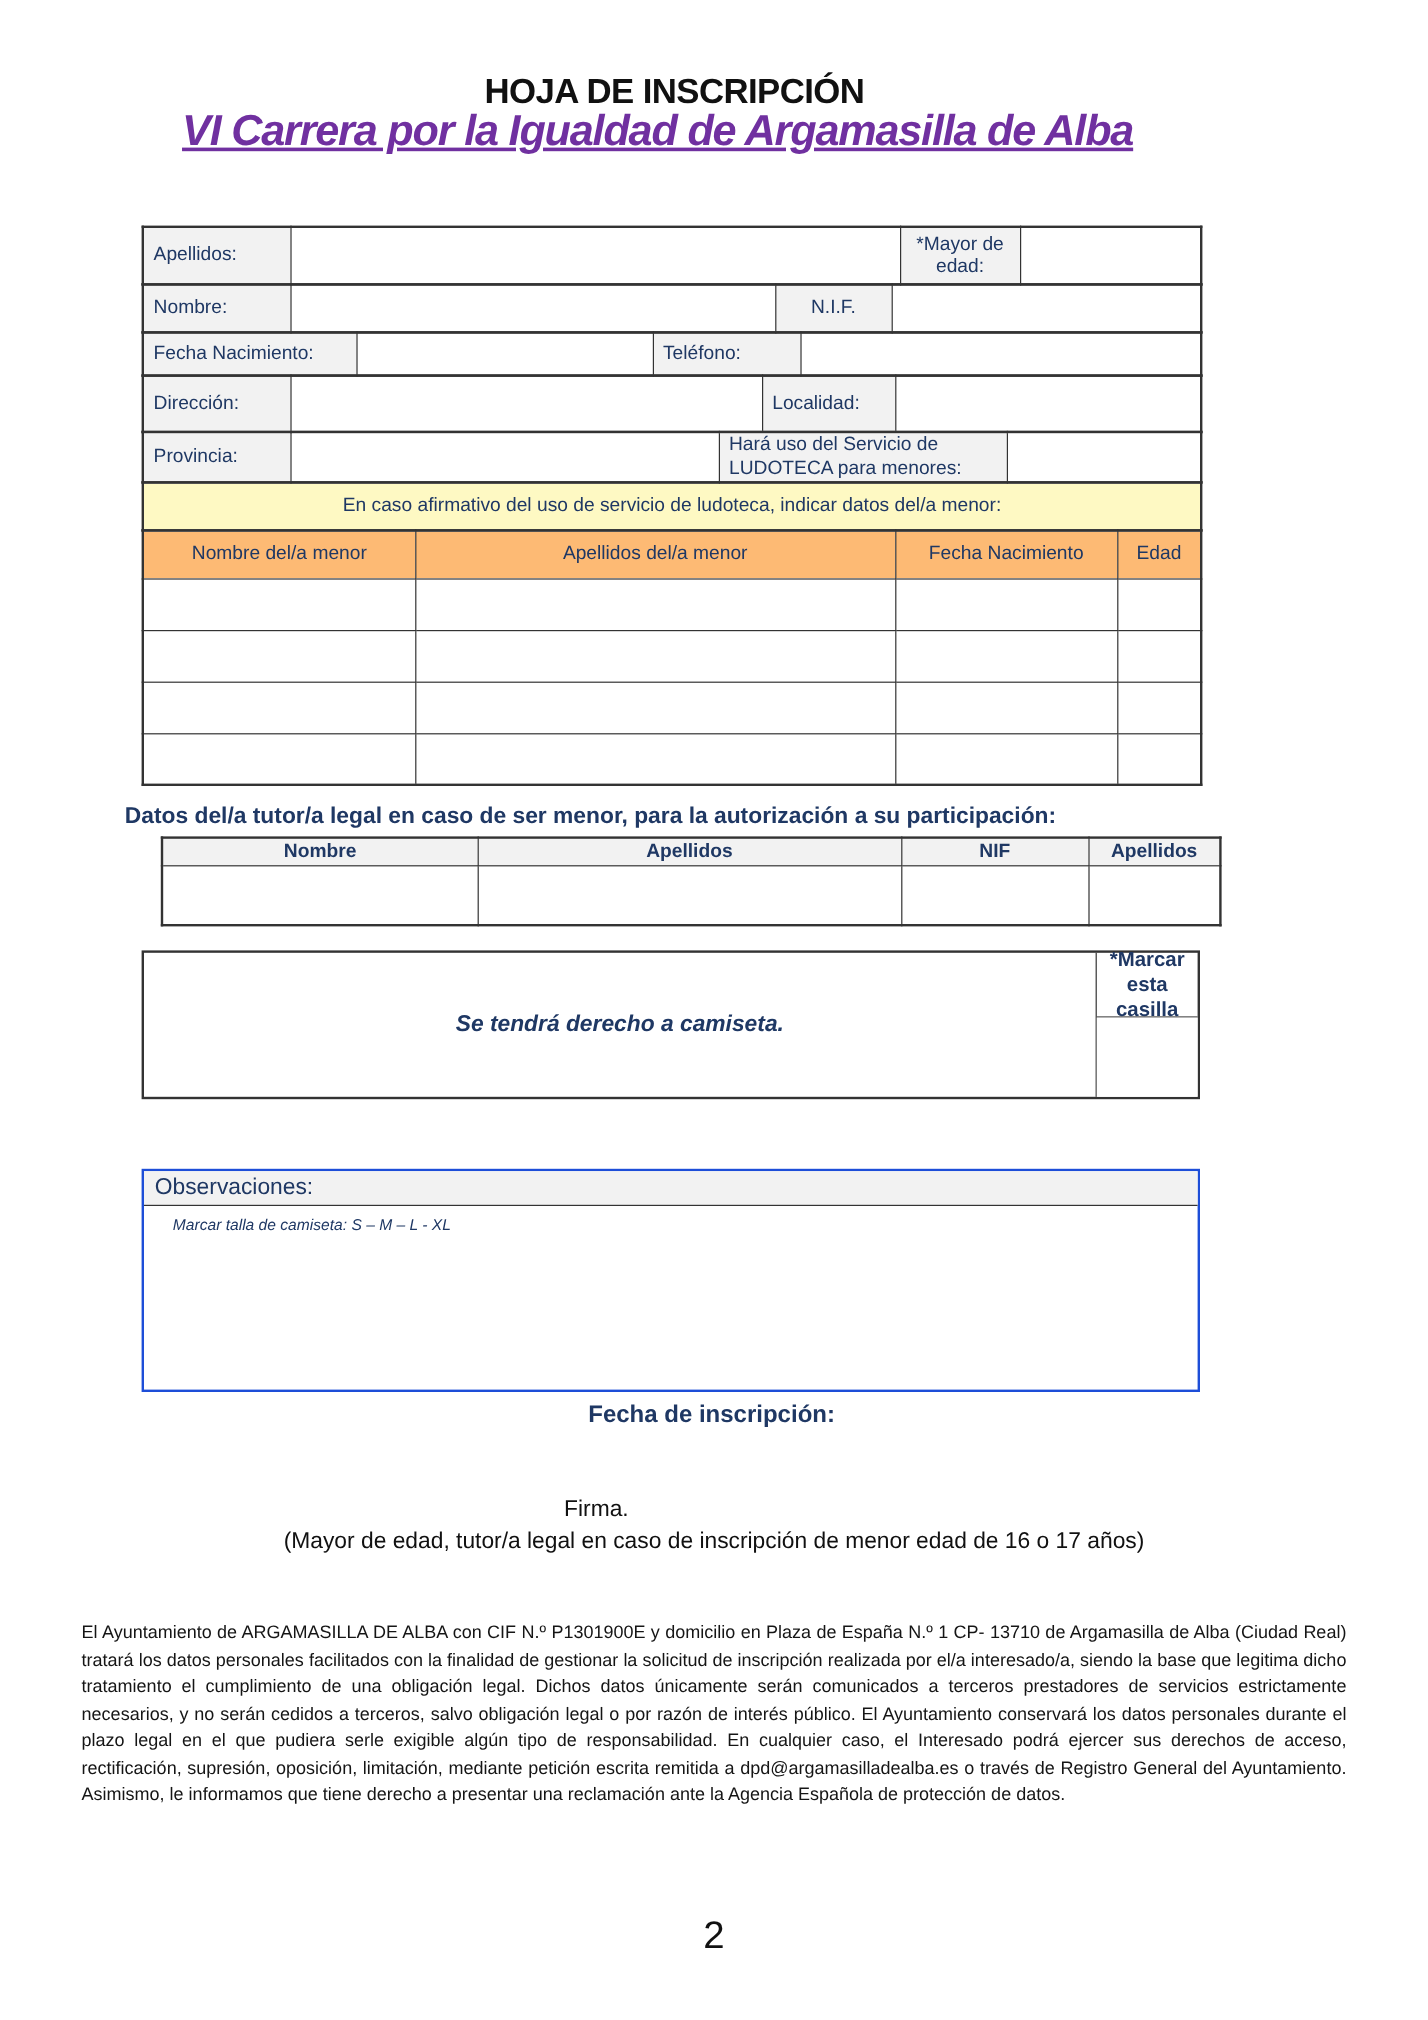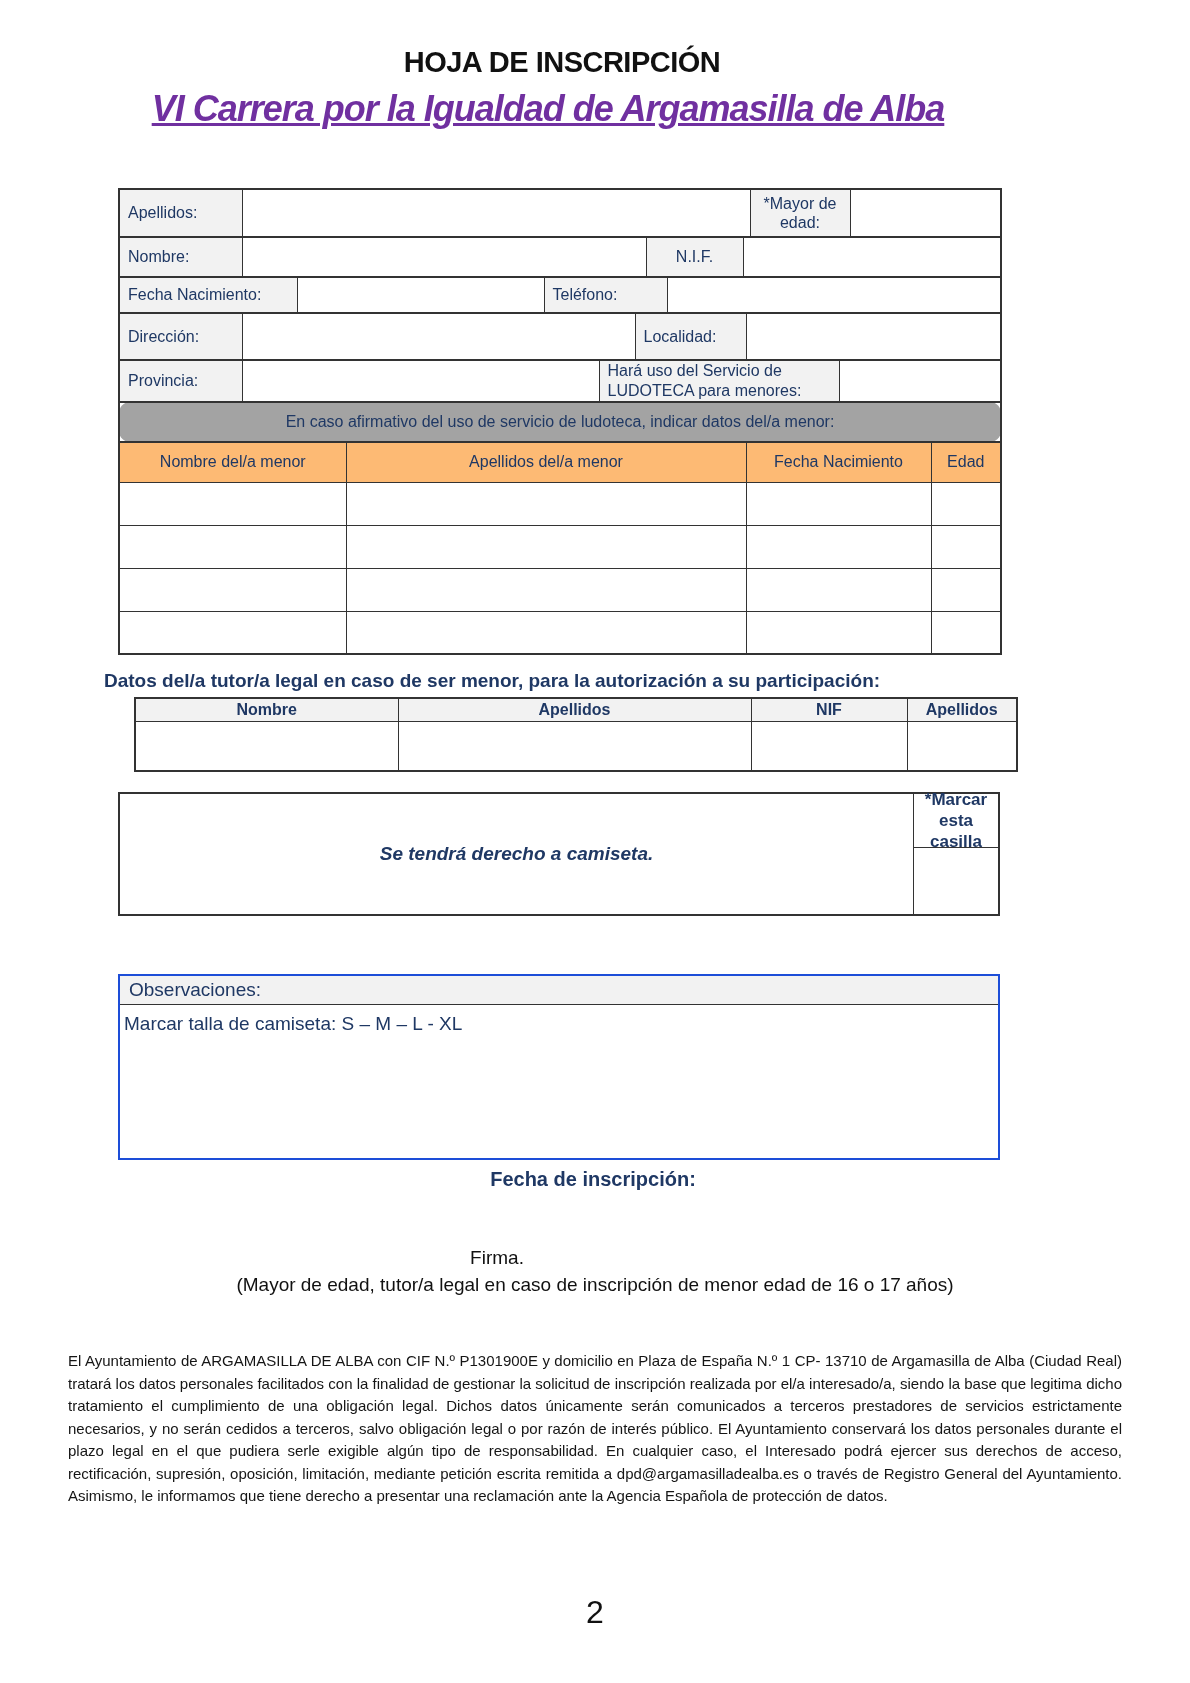--- a/index.html
+++ b/index.html
@@ -1,33 +1,33 @@
 <!DOCTYPE html>
 <html><head>
 <meta charset="utf-8">
 <style>
   html,body{margin:0;padding:0;background:#fff;}
   .page{position:relative;width:1190px;height:1683px;background:#ffffff;
         font-family:"Liberation Sans",sans-serif;color:#1F3864;overflow:hidden;}
   .abs{position:absolute;}
 
-  .doc-title{left:0;top:46px;width:1124px;text-align:center;color:#111;
+  .doc-title{left:0;top:61px;width:1124px;text-align:center;color:#111;
              font-size:29px;font-weight:bold;letter-spacing:-0.5px;}
   .doc-subtitle{left:0;top:88px;width:1096px;text-align:center;color:#7030A0;
                 font-size:36px;font-weight:bold;font-style:italic;letter-spacing:-1px;
                 text-decoration:underline;text-decoration-thickness:3px;}
 
   table.frow{border-collapse:collapse;table-layout:fixed;width:882px;margin-top:-2px;
              border:2px solid #333;}
   table.frow:first-child{margin-top:0;}
   table.frow td{border:1px solid #333;box-sizing:border-box;overflow:hidden;
                 font-size:16px;color:#1F3864;padding:0 8px;vertical-align:middle;}
   td.lbl{background:#F2F2F2;}
   td.lbl.ctr{text-align:center;padding:0 2px;line-height:1.2;}
-  td.note{background:#a3a3a3;text-align:center;font-size:17px;border-radius:11px;}
+  td.note{background:#fef9c3;text-align:center;font-size:17px;}
   td.hcell{background:#fdba74;text-align:center;line-height:1.15;}
   td.fill{background:#fff;}
 
   .tutor-heading{left:104px;top:670px;font-size:19px;font-weight:bold;color:#1F3864;}
   td.thead{background:#F2F2F2;text-align:center;font-weight:bold;}
 
   .sol-box{left:118px;top:792px;width:882px;height:124px;display:flex;
            border:2px solid #333;box-sizing:border-box;}
   .sol-main{width:794px;box-sizing:border-box;border-right:1px solid #333;
             display:flex;flex-direction:column;justify-content:center;align-items:center;
@@ -35,21 +35,21 @@
   .sol-side{flex:1;display:flex;flex-direction:column;}
   .sol-side-label{height:54px;box-sizing:border-box;border-bottom:1px solid #333;
                   display:flex;align-items:center;justify-content:center;text-align:center;
                   font-size:17px;color:#1F3864;line-height:1.25;font-weight:bold;}
   .sol-checkbox{flex:1;background:#fff;}
 
   .obs-box{left:118px;top:974px;width:882px;height:186px;border:2px solid #1d4ed8;
            box-sizing:border-box;}
   .obs-header{height:29px;box-sizing:border-box;background:#F2F2F2;border-bottom:1px solid #333;
               display:flex;align-items:center;padding:0 9px;font-size:19px;color:#1F3864;}
-  .obs-content{padding:8px 4px;font-size:19px;color:#1F3864;}
+  .obs-content{padding:8px 24px;font-size:13px;color:#1F3864;font-style:italic;}
 
   .fecha-insc{left:0;top:1168px;width:1186px;text-align:center;font-size:20px;
               font-weight:bold;color:#1F3864;}
   .firma{left:0;top:1247px;width:994px;text-align:center;font-size:19px;color:#111;}
   .firma-note{left:0;top:1274px;width:1190px;text-align:center;font-size:19px;color:#111;}
 
   .legal{left:68px;top:1350px;width:1054px;text-align:justify;font-size:15px;
          line-height:22.5px;color:#151515;}
   .page-number{left:0;top:1594px;width:1190px;text-align:center;font-size:32px;color:#111;}
   .b{font-weight:bold;}

